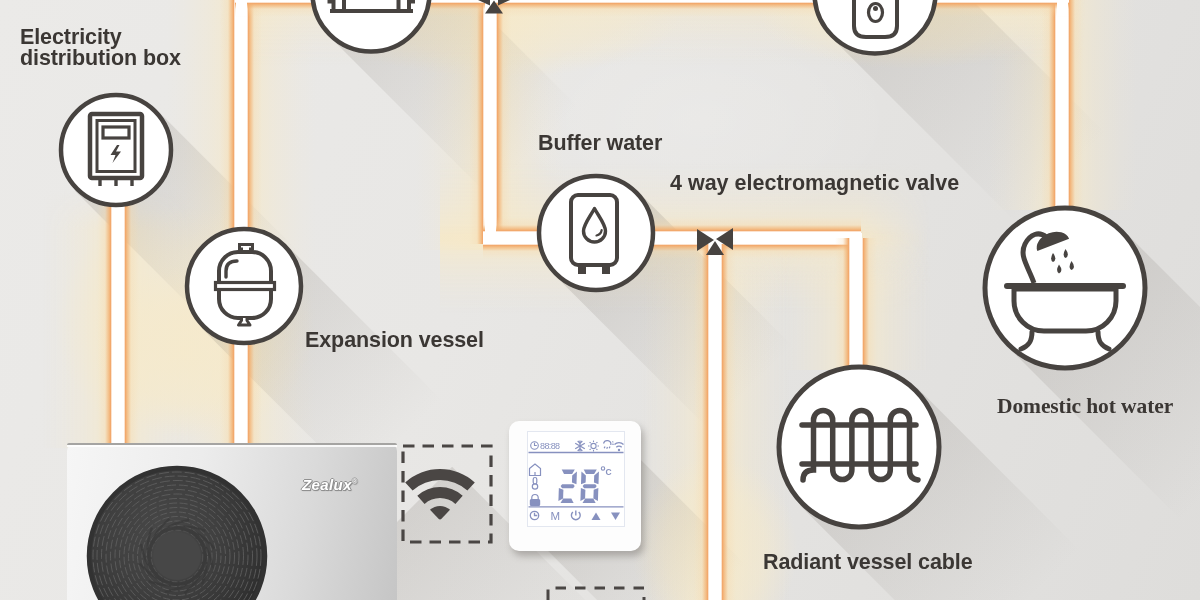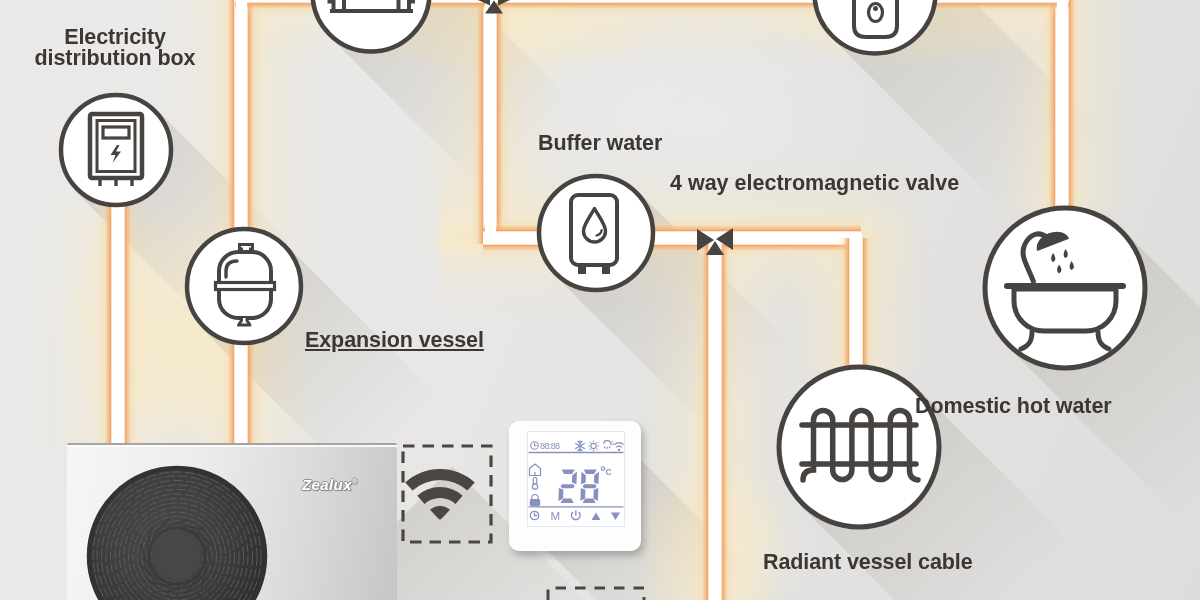--- a/index.html
+++ b/index.html
@@ -342,23 +342,23 @@
     <line x1="48.8" y1="79.5" x2="48.8" y2="84.5"></line>
   </g>
   <polygon points="64.5,89 73.5,89 69,81.5" fill="#8791bf"></polygon>
   <polygon points="84,81.5 93,81.5 88.5,89" fill="#8791bf"></polygon>
 </svg>
 
 <svg class="abs" style="left:546px;top:586px;" width="100" height="14" viewBox="0 0 100 14">
   <path d="M2 14 V2 H98 V14" fill="none" stroke="#4a4644" stroke-width="3" stroke-dasharray="10.5 9"></path>
 </svg>
 
-<div class="label" style="left:20px;top:27px;width:190px;text-align:center;line-height:20.5px;">Electricity<br>distribution box</div>
+<div class="label" style="left:20px;top:27px;width:190px;line-height:20.5px;">Electricity<br>distribution box</div>
 
 <div class="label" style="left:538px;top:131px;">Buffer water</div>
 
 <div class="label" style="left:670px;top:171px;letter-spacing:0;">4 way electromagnetic valve</div>
 
-<div class="label" style="left:305px;top:328px;text-decoration:underline;">Expansion vessel</div>
-
-<div class="label" style="left:915px;top:394px;">Domestic hot water</div>
+<div class="label" style="left:305px;top:328px;">Expansion vessel</div>
+
+<div class="label" style="left:997px;top:394px;font-family:Liberation Serif, serif;">Domestic hot water</div>
 
 <div class="label" style="left:763px;top:550px;">Radiant vessel cable</div>
 
 </body></html>

